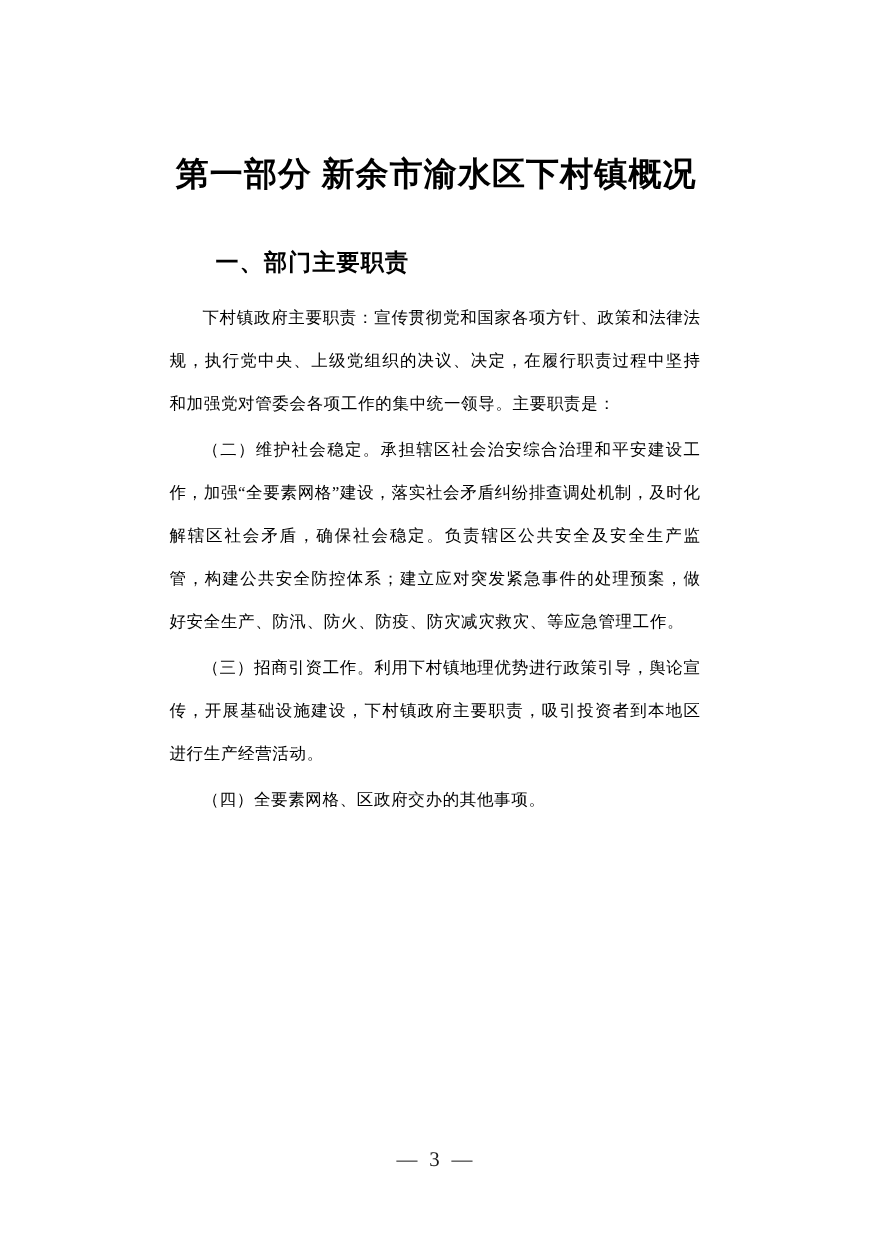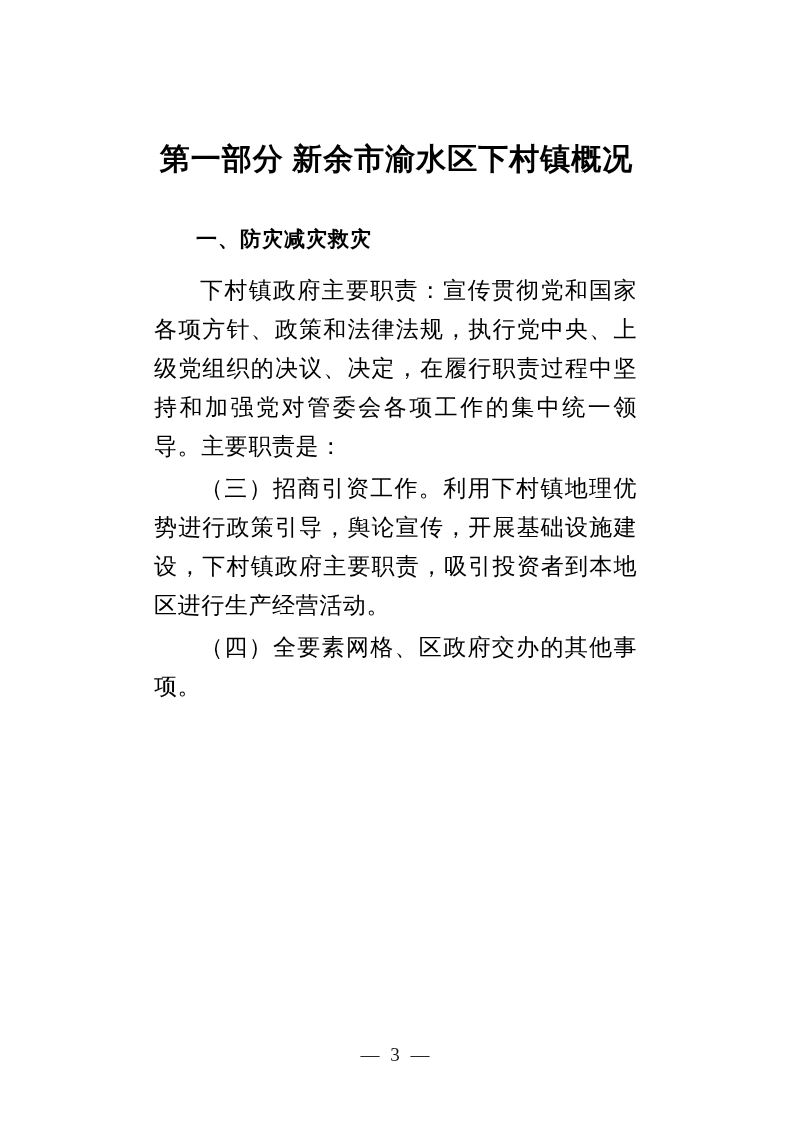--- a/index.html
+++ b/index.html
@@ -42,21 +42,21 @@
     letter-spacing: 1px;
   }
 
   .body-text {
     margin: 19px 115px 0 113px;
   }
 
   .body-para {
     margin: 0 0 3px 0;
     font-family: "Liberation Serif", serif;
-    font-size: 23px;
+    font-size: 15px;
     line-height: 39px;
     letter-spacing: 0.6px;
     text-align: justify;
     text-indent: 2em;
   }
 
   .page-number {
     position: absolute;
     left: 0;
     right: 0;
@@ -68,23 +68,24 @@
     color: #1a1a1a;
   }
 </style>
 </head>
 <body>
 
 <div class="page">
 
   <h1 class="doc-title">第一部分 新余市渝水区下村镇概况</h1>
 
-  <h2 class="section-heading">一、防灾减灾救灾</h2>
+  <h2 class="section-heading">一、部门主要职责</h2>
 
   <div class="body-text">
     <p class="body-para">下村镇政府主要职责：宣传贯彻党和国家各项方针、政策和法律法规，执行党中央、上级党组织的决议、决定，在履行职责过程中坚持和加强党对管委会各项工作的集中统一领导。主要职责是：</p>
+    <p class="body-para">（二）维护社会稳定。承担辖区社会治安综合治理和平安建设工作，加强“全要素网格”建设，落实社会矛盾纠纷排查调处机制，及时化解辖区社会矛盾，确保社会稳定。负责辖区公共安全及安全生产监管，构建公共安全防控体系；建立应对突发紧急事件的处理预案，做好安全生产、防汛、防火、防疫、防灾减灾救灾、等应急管理工作。</p>
     <p class="body-para">（三）招商引资工作。利用下村镇地理优势进行政策引导，舆论宣传，开展基础设施建设，下村镇政府主要职责，吸引投资者到本地区进行生产经营活动。</p>
     <p class="body-para">（四）全要素网格、区政府交办的其他事项。</p>
   </div>
 
   <div class="page-number">— 3 —</div>
 
 </div>
 
 </body></html>

